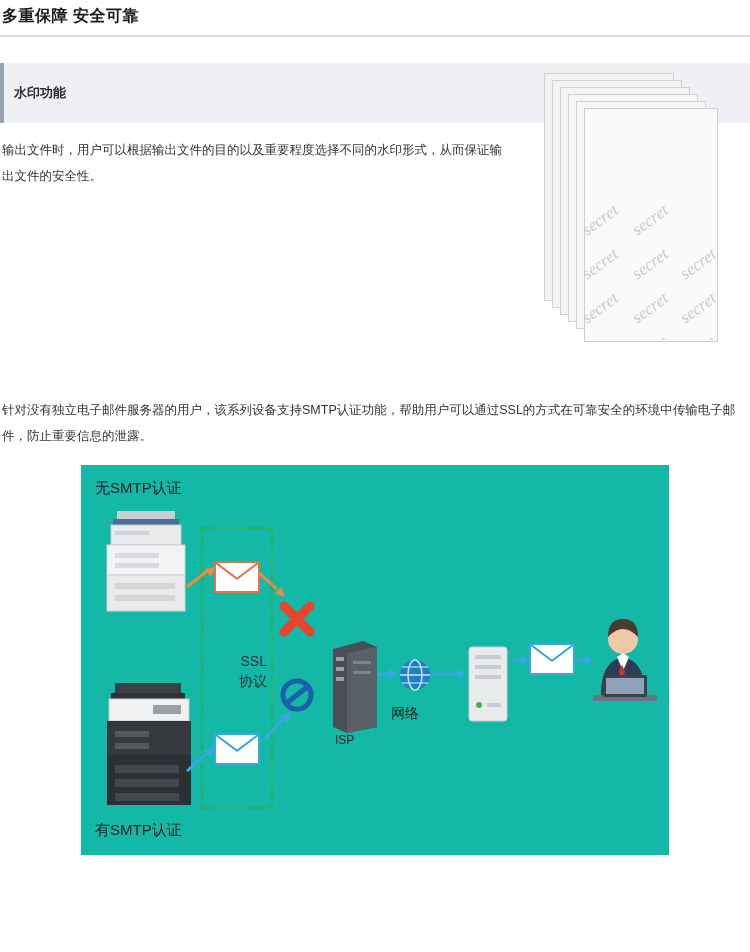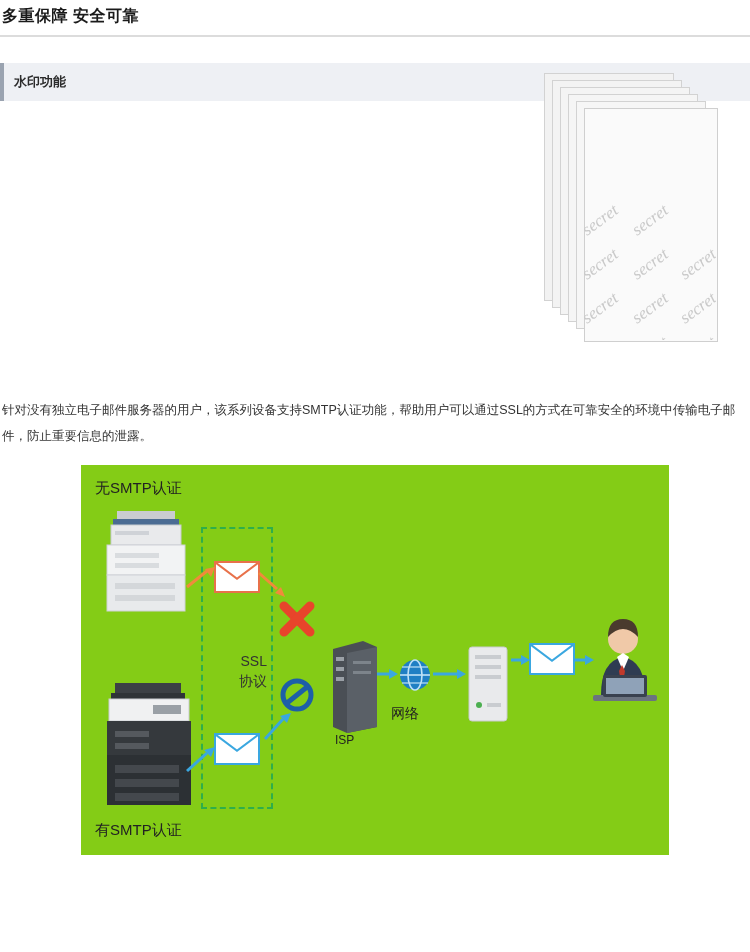--- a/index.html
+++ b/index.html
@@ -32,21 +32,21 @@
   .heading-rule {
     height: 2px;
     background: #dcdcdc;
     margin: 0 0 26px 0;
   }
 
   
   .section-bar {
     background: #eef0f4;
     border-left: 4px solid #9aa3b0;
-    padding: 10px 10px;
+    padding: 21px 10px;
     font-size: 13px;
     font-weight: bold;
     color: #2b2b2b;
     margin-bottom: 14px;
   }
 
   
   .watermark-section {
     position: relative;
     min-height: 300px;
@@ -111,21 +111,21 @@
     font-size: 12.5px;
     line-height: 26px;
     color: #333;
     padding: 0 1px 0 2px;
   }
 
   .diagram {
     margin: 16px auto 0 auto;
     width: 588px;
     height: 390px;
-    background: #84cc16;
+    background: #14b8a6;
     position: relative;
     font-size: 12px;
     text-decoration: underline;
   }
   .diagram-label {
     position: absolute;
     font-size: 15px;
     color: #222;
     font-weight: normal;
   }
@@ -222,20 +222,21 @@
 
 <div class="page">
 
   <div class="main-heading">多重保障 安全可靠</div>
   <div class="heading-rule"></div>
 
   <div class="watermark-section">
 
     <div class="section-bar">水印功能</div>
 
+    <div class="wm-text">输出文件时，用户可以根据输出文件的目的以及重要程度选择不同的水印形式，从而保证输出文件的安全性。</div>
 
     <div class="wm-figure">
       <div class="paper-stack">
         <div class="sheet back5"></div>
         <div class="sheet back4"></div>
         <div class="sheet back3"></div>
         <div class="sheet back2"></div>
         <div class="sheet back1"></div>
         <div class="sheet front"></div>
         <div class="wm-marks">

